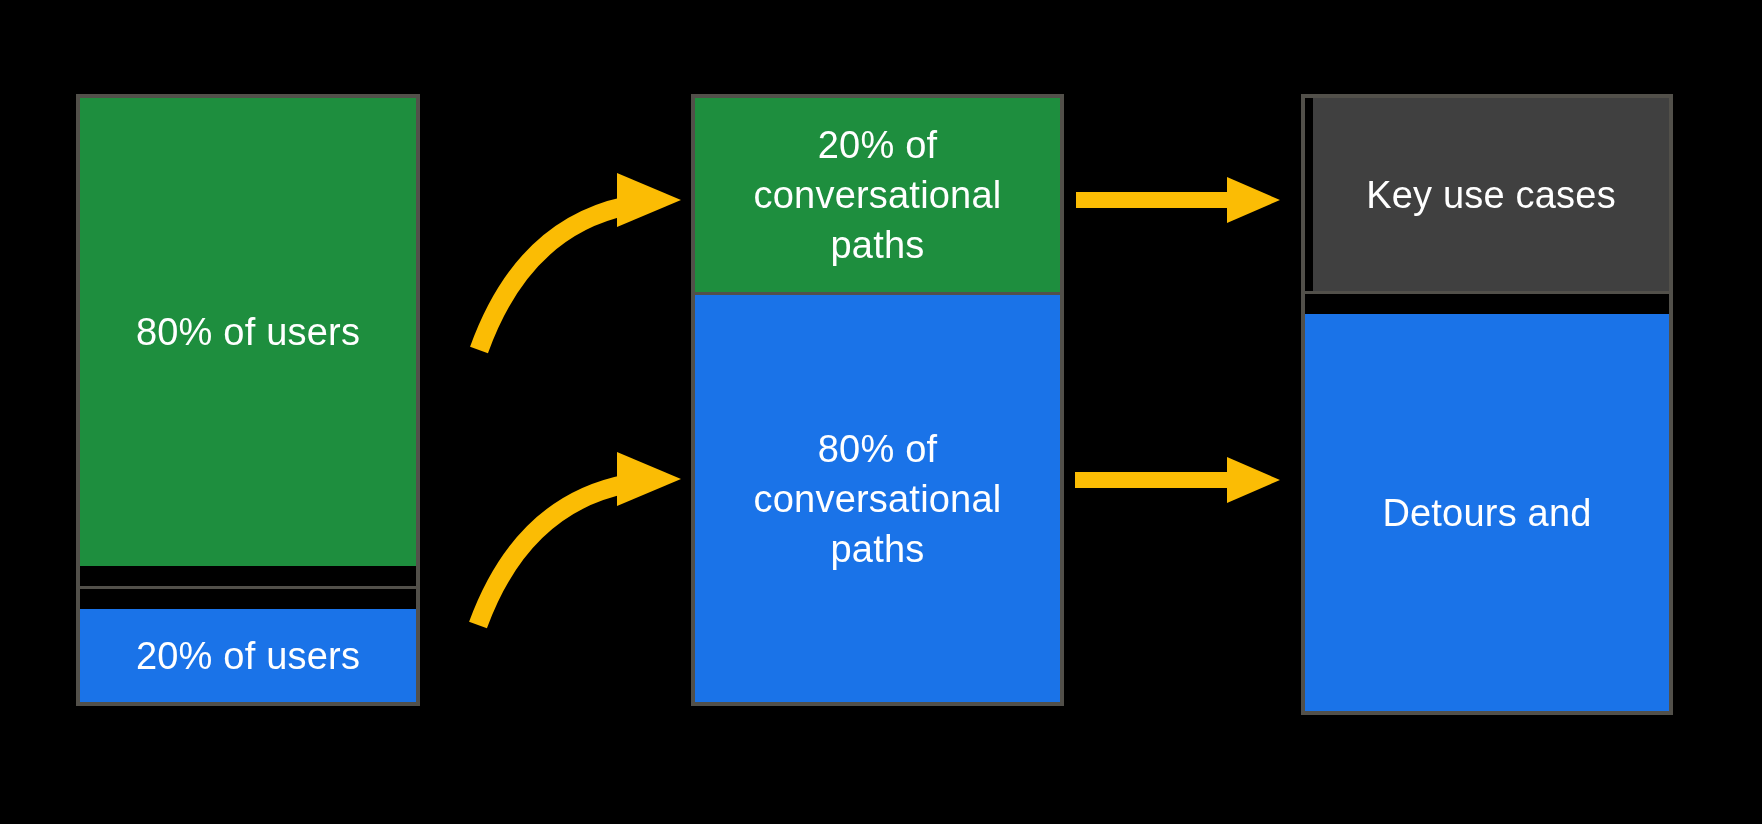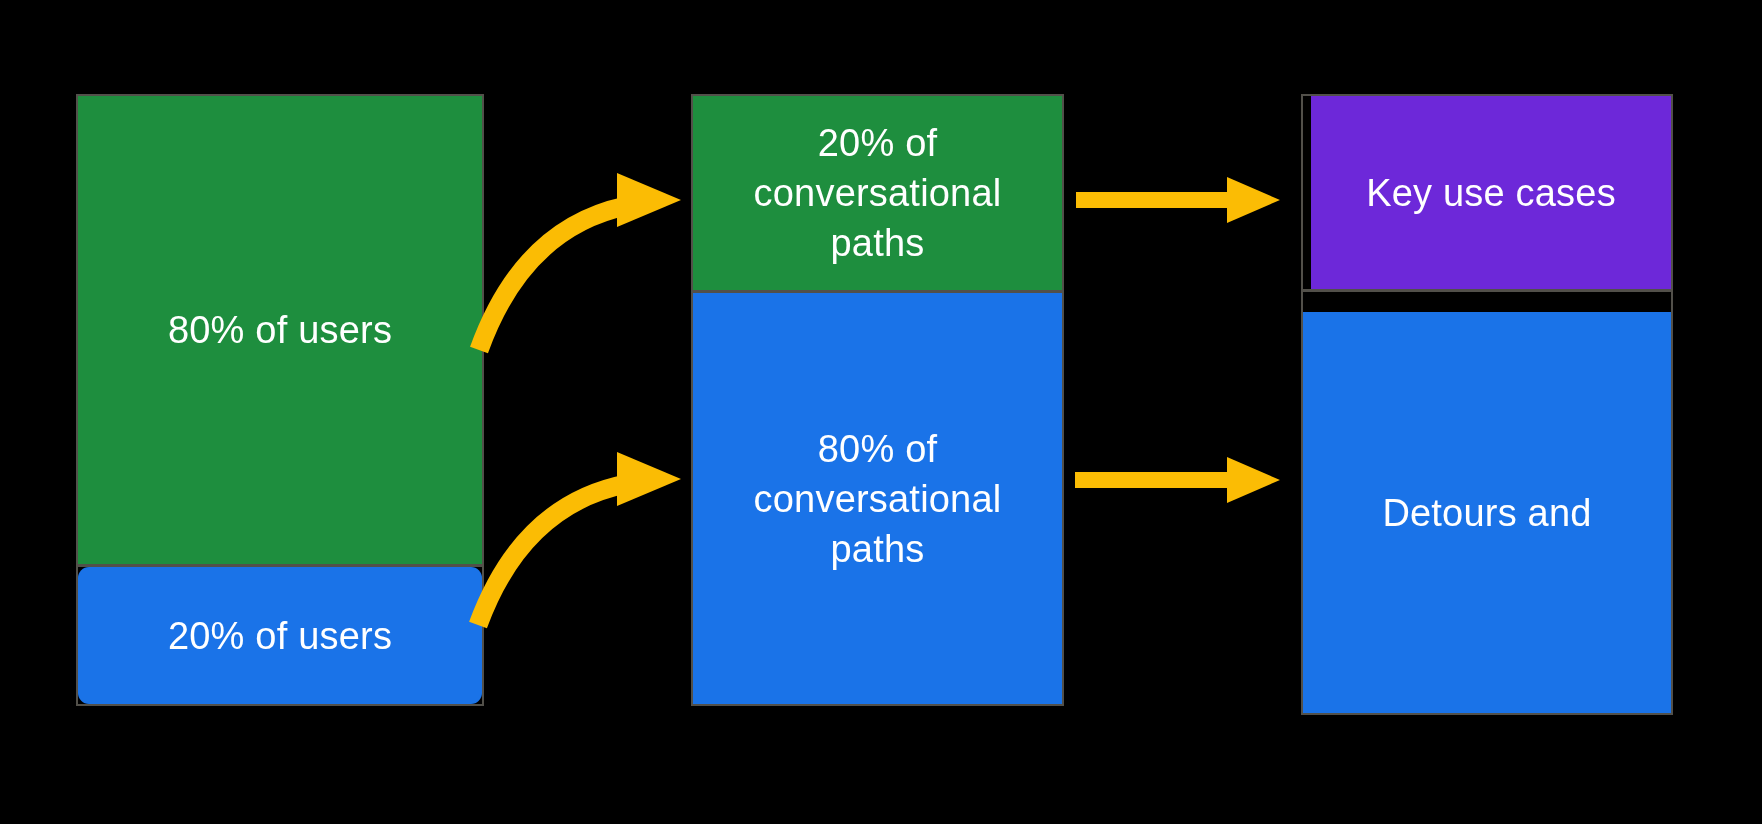--- a/index.html
+++ b/index.html
@@ -9,26 +9,26 @@
     position: relative;
     overflow: hidden;
     font-family: "Liberation Sans", "DejaVu Sans", sans-serif;
   }
   .canvas {
     position: absolute;
     inset: 0;
   }
   .column {
     position: absolute;
-    border: 2px solid #84cc16;
+    border: 4px solid #84cc16;
     box-sizing: border-box;
     display: flex;
     flex-direction: column;
   }
-  .col-users  { left: 76px;   top: 94px; width: 408px; height: 612px; }
+  .col-users  { left: 76px;   top: 94px; width: 344px; height: 612px; gap: 20px; }
   .col-paths  { left: 691px;  top: 94px; width: 373px; height: 612px; }
   .col-cases  { left: 1301px; top: 94px; width: 372px; height: 621px; }
   .segment {
     display: flex;
     align-items: center;
     justify-content: center;
     text-align: center;
     overflow: hidden;
   }
   .divider { height: 3px; flex: 0 0 3px; }
@@ -58,21 +58,21 @@
 
 <div class="canvas">
 
   <div class="column col-users" style="border-color: rgb(82, 80, 74);">
     <div class="segment seg-users-green" style="background-color: rgb(30, 142, 62);">
       <div class="seg-label">
         <span class="line">80% of users</span>
       </div>
     </div>
     <div class="divider" style="background-color: rgb(82, 80, 74);"></div>
-    <div class="segment seg-users-blue" style="background-color: rgb(26, 115, 232); border-radius: 11px;">
+    <div class="segment seg-users-blue" style="background-color: rgb(26, 115, 232);">
       <div class="seg-label">
         <span class="line">20% of users</span>
       </div>
     </div>
   </div>
 
   <div class="column col-paths" style="border-color: rgb(82, 80, 74);">
     <div class="segment seg-paths-green" style="background-color: rgb(30, 142, 62);">
       <div class="seg-label">
         <span class="line">20% of</span>
@@ -84,21 +84,21 @@
     <div class="segment seg-paths-blue" style="background-color: rgb(26, 115, 232);">
       <div class="seg-label">
         <span class="line">80% of</span>
         <span class="line">conversational</span>
         <span class="line">paths</span>
       </div>
     </div>
   </div>
 
   <div class="column col-cases" style="border-color: rgb(82, 80, 74);">
-    <div class="segment seg-cases-green" style="background-color: #6d28d9; margin-left: 8px;">
+    <div class="segment seg-cases-green" style="background-color: #404040; margin-left: 8px;">
       <div class="seg-label">
         <span class="line">Key use cases</span>
       </div>
     </div>
     <div class="divider" style="background-color: rgb(82, 80, 74);"></div>
     <div class="segment seg-cases-blue" style="background-color: rgb(26, 115, 232);">
       <div class="seg-label">
         <span class="line">Detours and</span>
       </div>
     </div>

